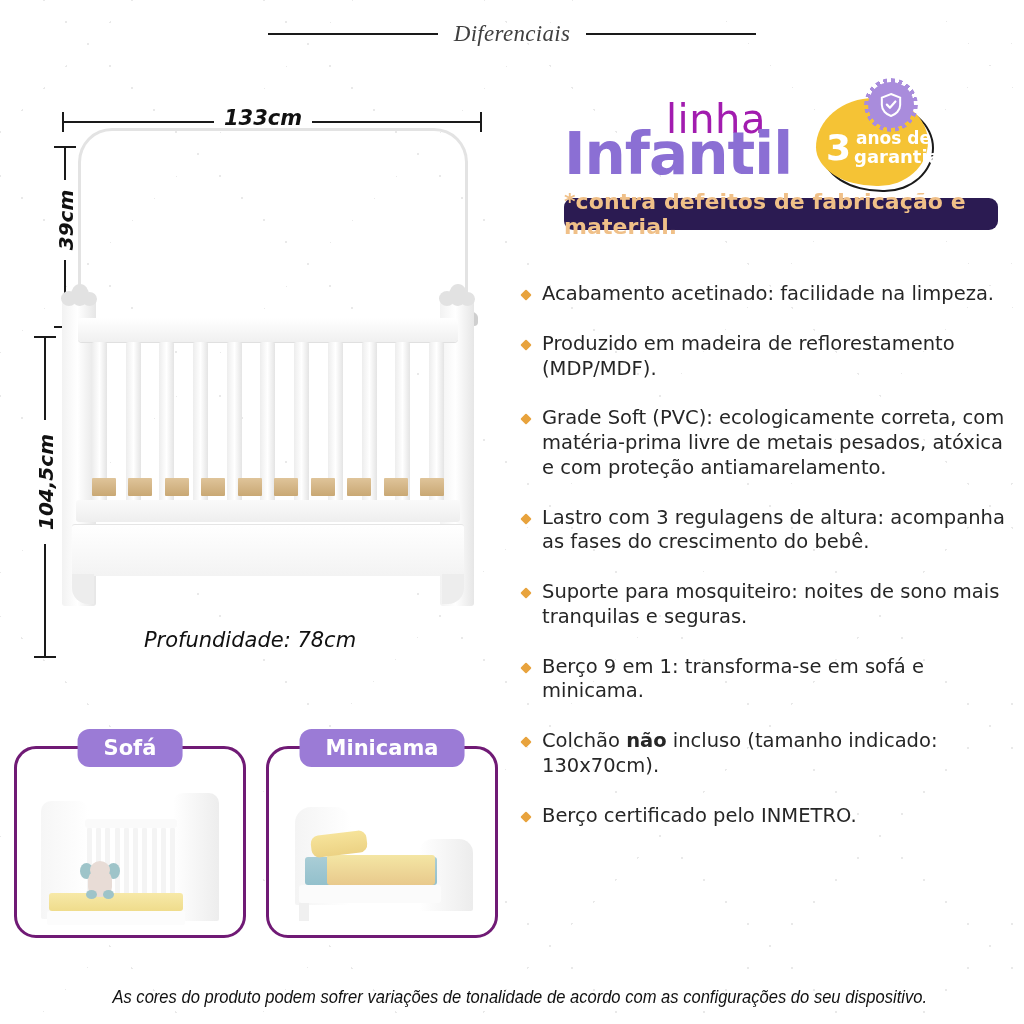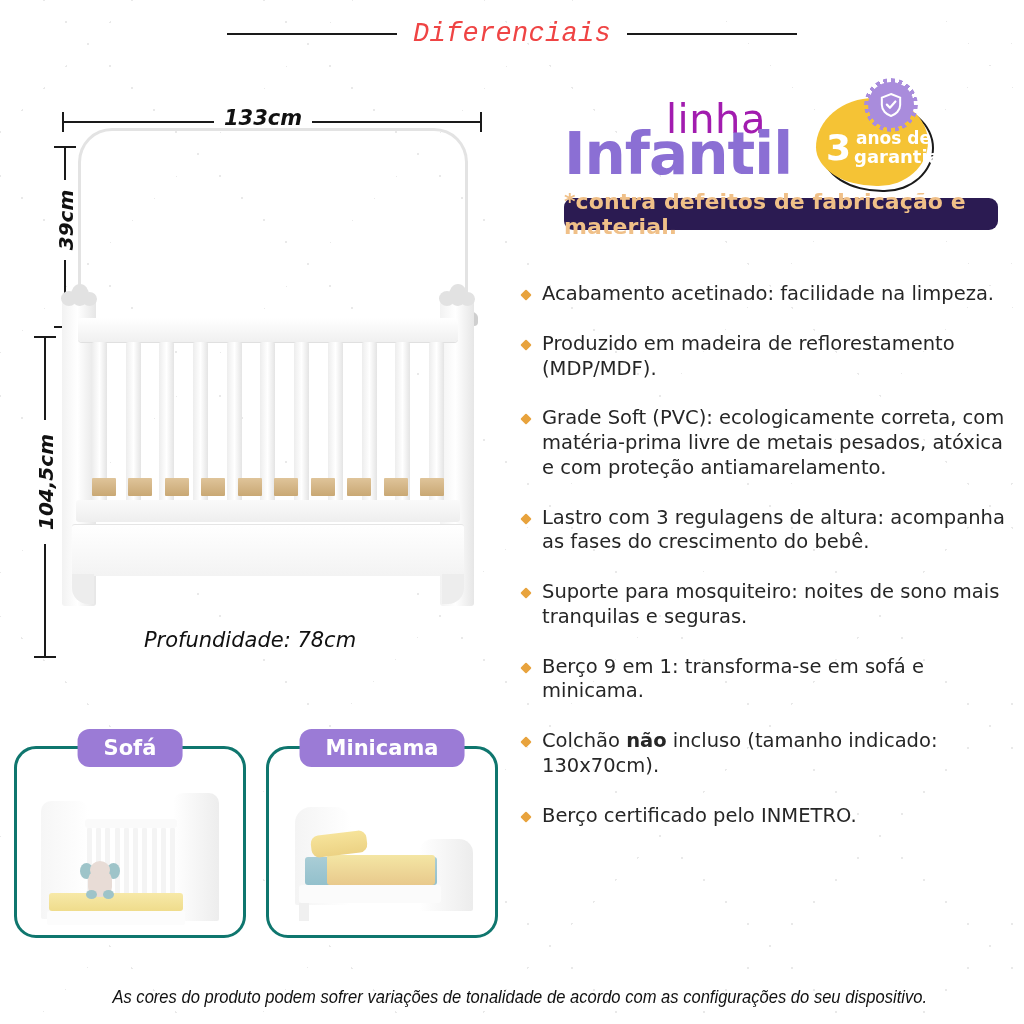--- a/index.html
+++ b/index.html
@@ -28,22 +28,22 @@
                repeating-linear-gradient(-45deg,#000 0 3px,transparent 3px 26px);
   }
 
   
   .header{
     position:absolute; top:10px; left:0; width:1024px; height:48px;
     display:flex; align-items:center; justify-content:center; gap:16px;
   }
   .header .rule{ width:170px; height:2px; background:#1a1a1a; }
   .header .title{
-    font-family:Liberation Mono, monospace;
-    font-style:italic; font-size:27px; color:#ef4444; letter-spacing:.3px;
+    font-family:Liberation Serif, serif;
+    font-style:italic; font-size:23px; color:#404040; letter-spacing:.3px;
     white-space:nowrap;
   }
 
   
   .left-col{ position:absolute; left:0; top:58px; width:510px; height:900px; }
 
   
   .dim-top{ position:absolute; left:62px; top:48px; width:420px; height:30px; }
   .dim-top .line{ position:absolute; top:15px; left:0; width:420px; height:2px; background:#1a1a1a; }
   .dim-top .cap-l{ position:absolute; left:0; top:6px; width:2px; height:20px; background:#1a1a1a; }
@@ -159,21 +159,21 @@
 
   .depth-label{
     position:absolute; left:0; top:570px; width:500px; text-align:center;
     font-style:italic; font-size:21px; color:#111;
   }
 
   
   .cards{ position:absolute; left:14px; top:660px; width:496px; height:230px; }
   .card{
     position:absolute; top:28px; width:232px; height:192px;
-    border:3px solid #0f766e; border-radius:22px; background:#fff;
+    border:3px solid #701a75; border-radius:22px; background:#fff;
   }
   .card.sofa{ left:0; }
   .card.minicama{ left:252px; }
   .card-pill{
     position:absolute; top:-20px; left:50%; transform:translateX(-50%);
     background:#9B7BD6; color:#fff; font-weight:700; font-size:21px;
     padding:7px 26px; border-radius:12px; white-space:nowrap;
   }
   .card-photo{ position:absolute; inset:14px 10px 8px 10px; overflow:hidden; }
 

